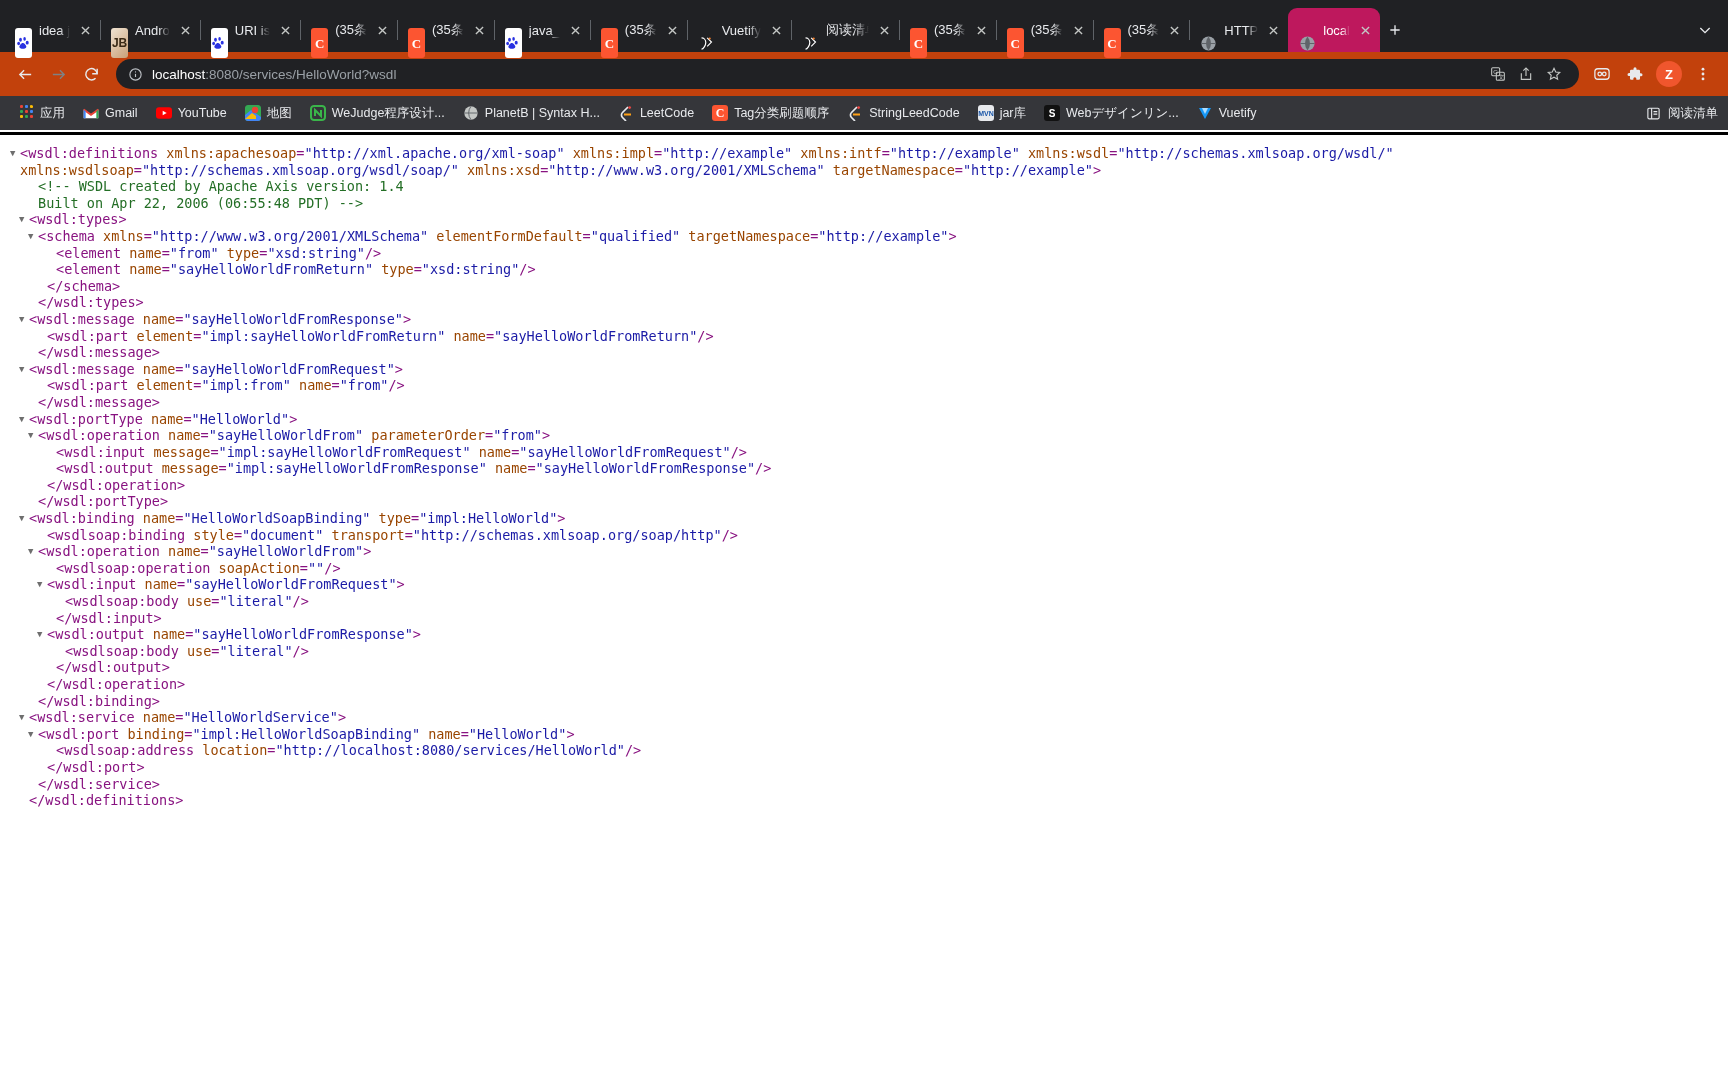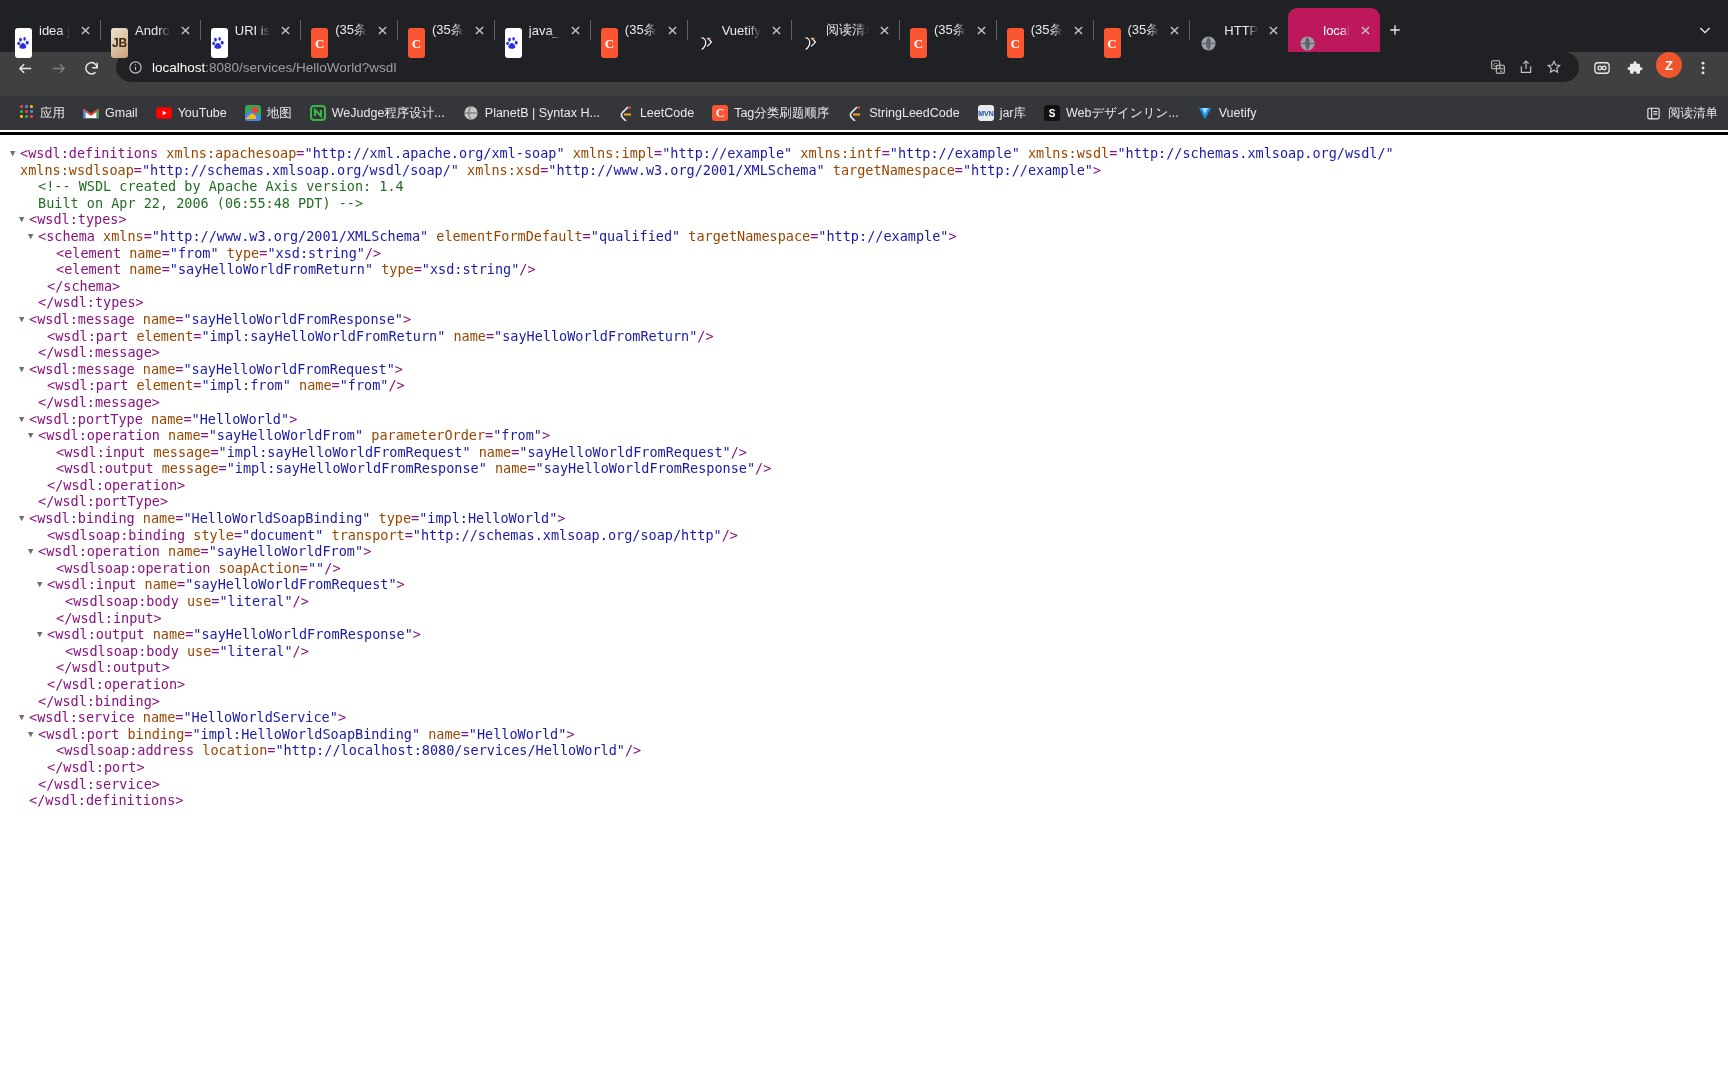--- a/index.html
+++ b/index.html
@@ -57,22 +57,22 @@
   }
   .tab-close svg { width: 9px; height: 9px; }
   .newtab-btn, .tablist-btn {
     width: 30px; height: 30px; margin-bottom: 7px; color: #e8eaed;
     display: flex; align-items: center; justify-content: center;
     border-radius: 50%; flex: 0 0 30px;
   }
   .tablist-btn { position: absolute; right: 8px; bottom: 0; }
 
   .toolbar {
-    height: 44px; background: #404040; flex: 0 0 44px;
-    display: flex; align-items: flex-start; padding: 0 9px; gap: 1px;
+    height: 44px; background: #c2410c; flex: 0 0 44px;
+    display: flex; align-items: center; padding: 0 9px; gap: 1px;
   }
   .nav-btn {
     width: 32px; height: 32px; border-radius: 50%;
     display: flex; align-items: center; justify-content: center;
     color: #e8eaed; flex: 0 0 32px;
   }
   .nav-btn.disabled { color: #7e8184; }
   .nav-btn svg { width: 17px; height: 17px; }
   .omnibox {
     flex: 1 1 auto; height: 30px; background: #202124;

